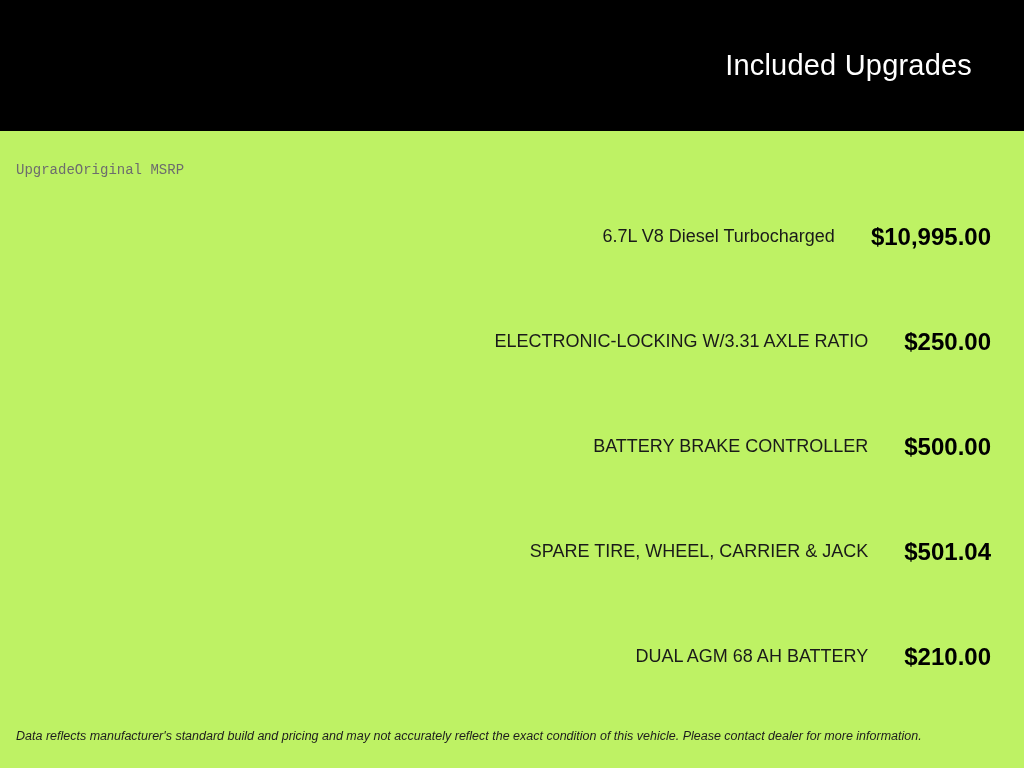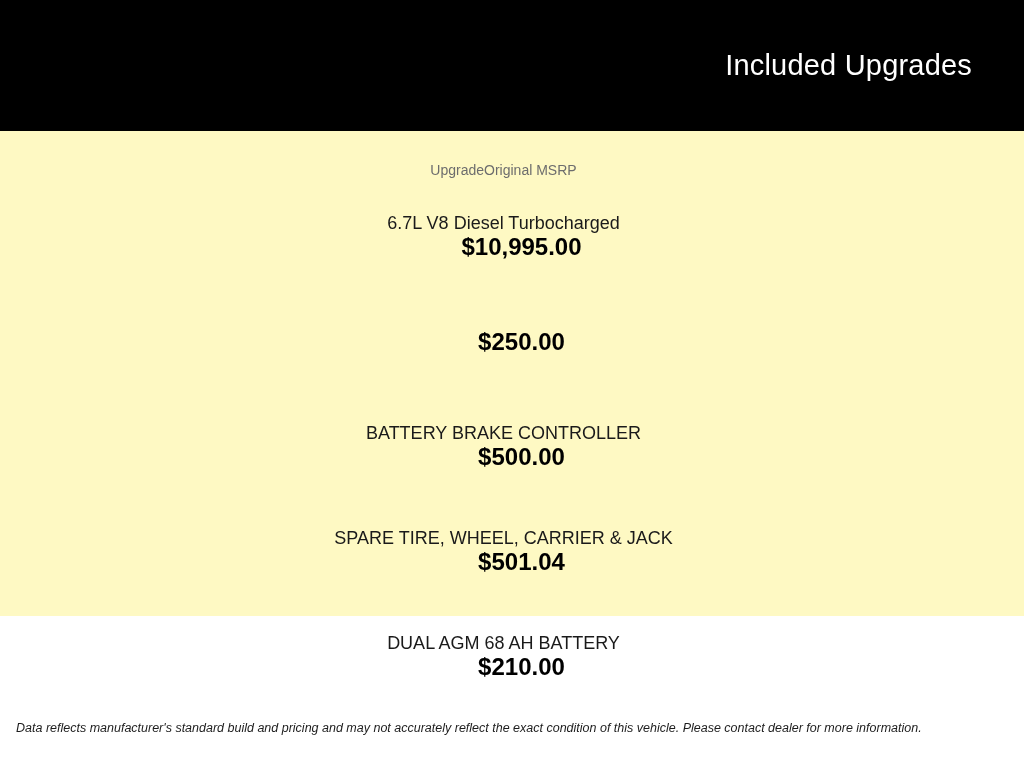--- a/index.html
+++ b/index.html
@@ -9,22 +9,22 @@
   }
   body {
     width: 1024px;
     height: 768px;
     overflow: hidden;
     font-family: "Liberation Sans", sans-serif;
     -webkit-font-smoothing: antialiased;
   }
   .page {
     width: 1024px;
-    height: 616px;
-    background: #fef9c3;
+    height: 768px;
+    background: #bef264;
     position: relative;
   }
   .header {
     height: 131px;
     background: #000000;
     display: flex;
     align-items: center;
     justify-content: flex-end;
     padding-right: 52px;
     box-sizing: border-box;
@@ -35,52 +35,52 @@
     font-weight: 400;
     line-height: 1.15;
     letter-spacing: 0.2px;
   }
   .content {
     padding: 0 33px 0 16px;
   }
   .cols {
     margin-top: 31px;
     display: flex;
-    justify-content: center;
+    justify-content: flex-start;
     align-items: baseline;
     font-size: 14px;
     line-height: 16px;
     color: #6d6d6d;
+    font-family: Liberation Mono, monospace;
   }
   .rows {
     margin-top: 6px;
   }
   .row {
     height: 105px;
     display: flex;
-    justify-content: center;
+    justify-content: flex-end;
     align-items: center;
-    flex-direction: column;
   }
   .row-name {
     font-size: 18px;
     line-height: 21px;
     color: #1a1a1a;
     font-weight: 400;
   }
   .row-price {
     font-size: 24px;
     line-height: 26px;
     color: #000000;
     font-weight: 700;
     white-space: nowrap;
     margin-left: 36px;
   }
   .footer-note {
-    margin-top: 12px;
+    margin-top: 20px;
     font-size: 12.5px;
     line-height: 15px;
     font-style: italic;
     color: #1d1d1d;
   }
 </style>
 </head>
 <body>
 
 <div class="page">
@@ -97,20 +97,21 @@
     </div>
 
     <div class="rows">
 
       <div class="row">
         <span class="row-name">6.7L V8 Diesel Turbocharged</span>
         <span class="row-price">$10,995.00</span>
       </div>
 
       <div class="row">
+        <span class="row-name">ELECTRONIC-LOCKING W/3.31 AXLE RATIO</span>
         <span class="row-price">$250.00</span>
       </div>
 
       <div class="row">
         <span class="row-name">BATTERY BRAKE CONTROLLER</span>
         <span class="row-price">$500.00</span>
       </div>
 
       <div class="row">
         <span class="row-name">SPARE TIRE, WHEEL, CARRIER &amp; JACK</span>

